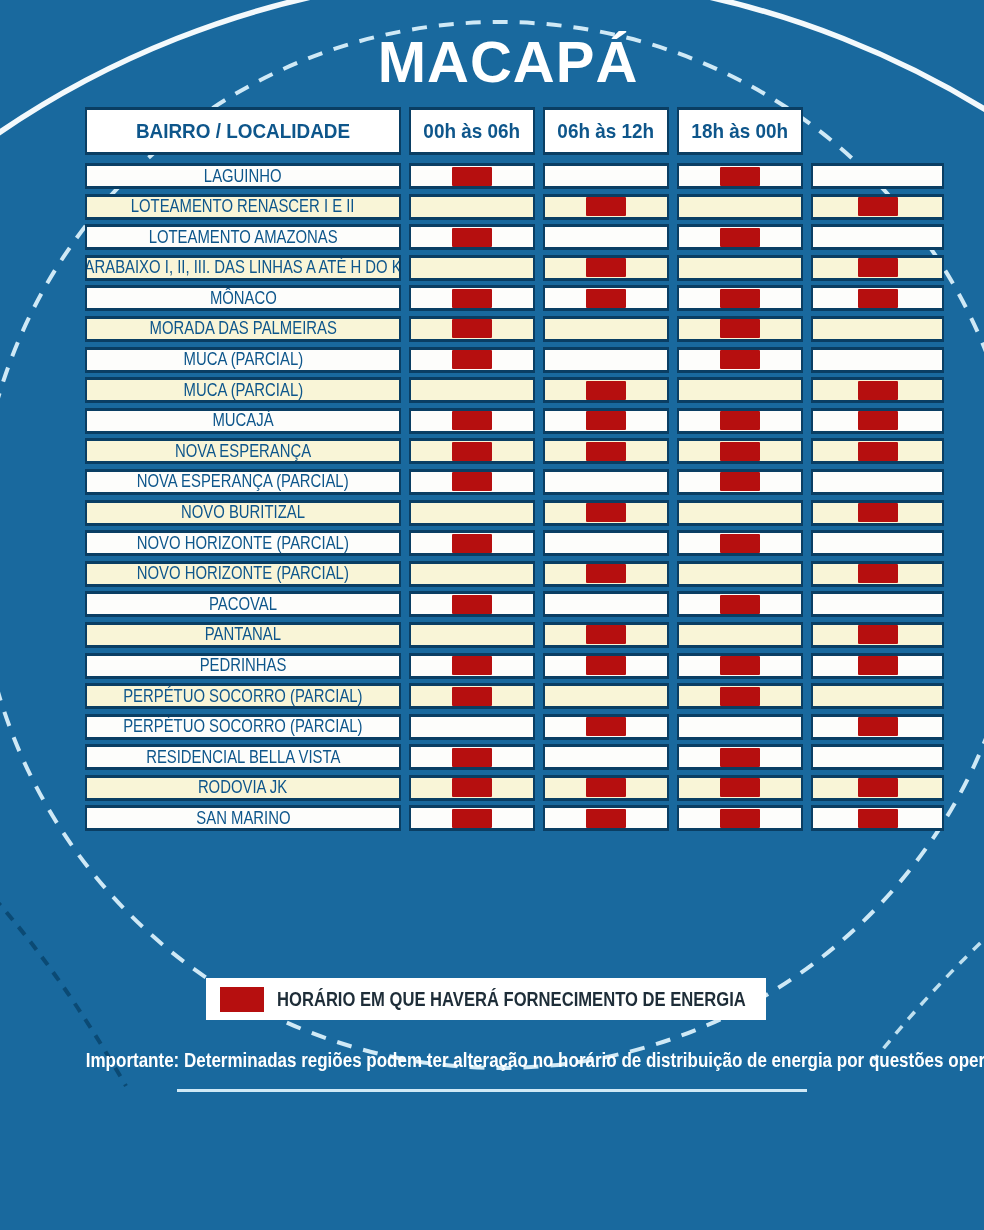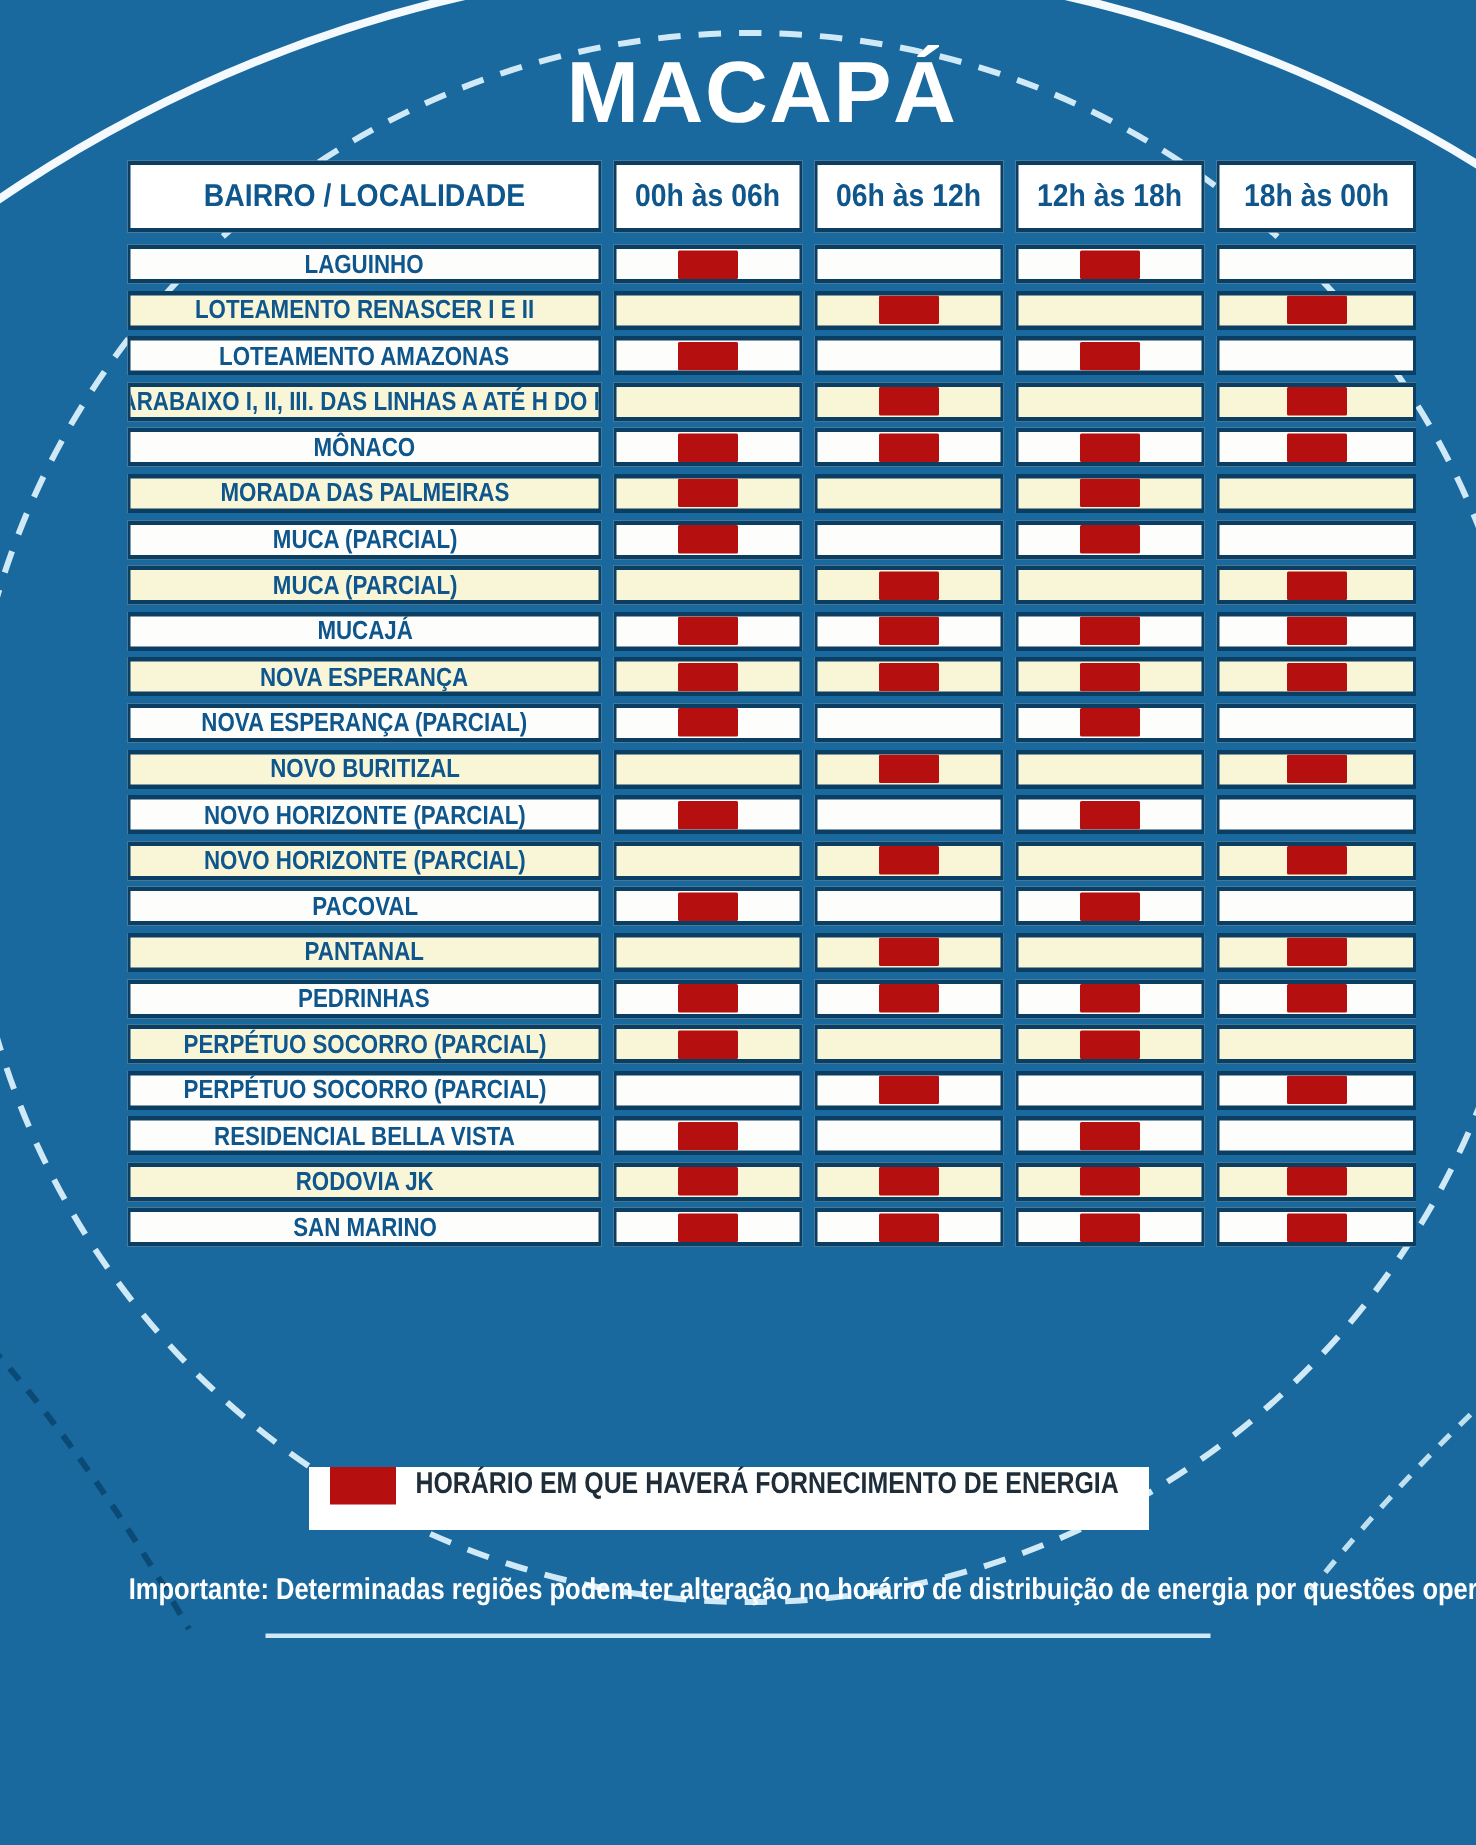--- a/index.html
+++ b/index.html
@@ -32,28 +32,28 @@
     box-sizing:border-box;
     border:2px solid #0a3e63;
     border-top-width:3px;border-bottom-width:3px;
     display:flex;align-items:center;justify-content:center;
     overflow:hidden;
     background:#ffffff;
   }
   .head{background:#ffffff;color:#0e568b;font-weight:bold;font-size:21px;}
   .row-white .cell{background:#fdfdfb;}
   .row-yellow .cell{background:#f9f5d7;}
-  .label-cell{color:#0e568b;font-weight:bold;font-size:17.5px;align-items:center;}
+  .label-cell{color:#0e568b;font-weight:normal;font-size:17.5px;align-items:center;}
   .cond{display:inline-block;transform:scaleX(.85);white-space:nowrap;}
   .head .cond{transform:scaleX(.9);}
   .mark{display:block;width:40px;height:19px;background:#b60f0f;border-radius:1px;}
 
   .legend{
     position:absolute;left:206px;top:978px;width:560px;height:42px;
-    background:#ffffff;display:flex;z-index:2;
+    background:#ffffff;display:flex;align-items:center;z-index:2;
     padding-left:14px;box-sizing:border-box;
   }
   .legend .swatch{width:44px;height:25px;background:#b60f0f;margin-right:13px;flex:none;}
   .legend .legend-text{color:#1e2d38;font-weight:bold;font-size:20px;white-space:nowrap;}
   .legend .legend-text .cond{transform:scaleX(.83);transform-origin:left center;}
 
   .note{
     position:absolute;left:0;top:1049px;width:984px;text-align:center;
     color:#ffffff;font-weight:bold;font-size:20px;white-space:nowrap;z-index:2;
   }
@@ -84,23 +84,20 @@
         <div class="cell head">
           <span class="cond">BAIRRO / LOCALIDADE</span>
         </div>
         <div class="cell head">
           <span class="cond">00h às 06h</span>
         </div>
         <div class="cell head">
           <span class="cond">06h às 12h</span>
         </div>
         <div class="cell head">
-          <span class="cond">12h às 18h</span>
-        </div>
-        <div class="cell head">
           <span class="cond">18h às 00h</span>
         </div>
       </div>
     <div>
         <div class="grid-row body-row row-white">
           <div class="cell label-cell">
             <span class="cond">LAGUINHO</span>
           </div>
           <div class="cell slot-cell">
             <span class="mark"></span>

